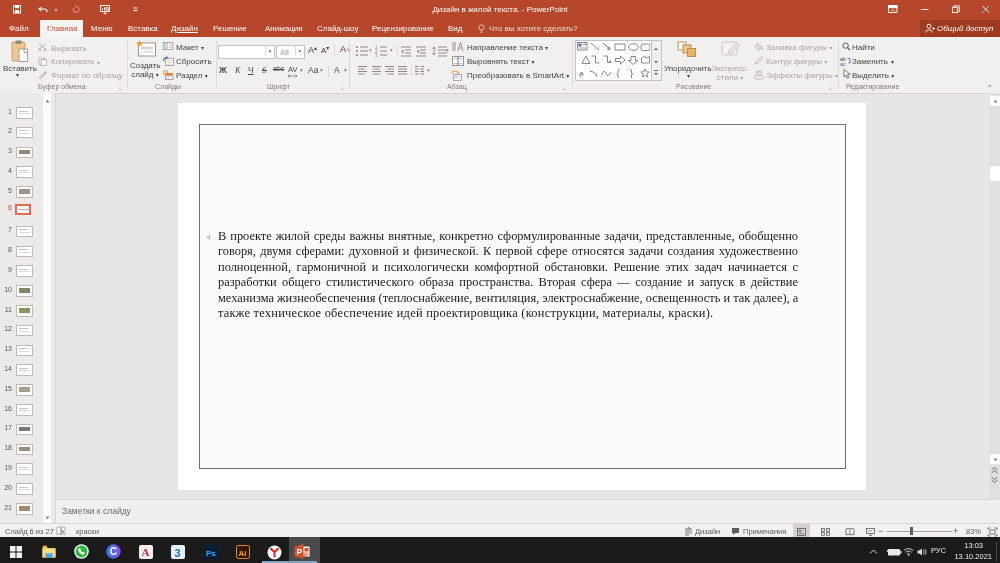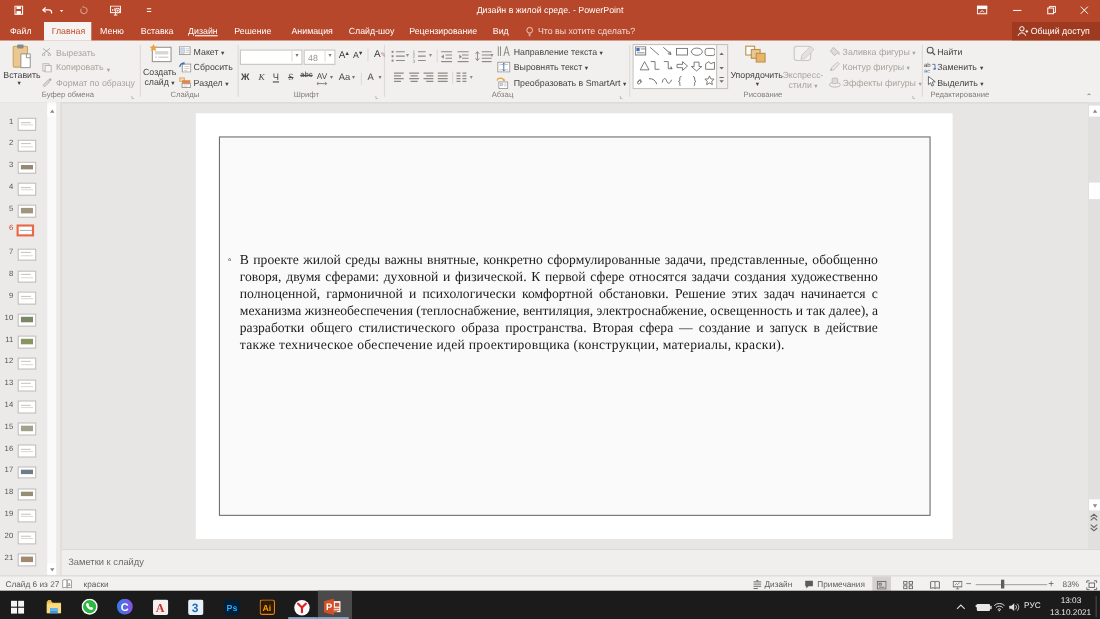--- a/index.html
+++ b/index.html
@@ -33,21 +33,21 @@
   <g stroke="#fff" fill="none" stroke-width=".9">
     <rect x="87.5" y="0.5" width="9" height="6"></rect>
     <path d="M89.5 5 v-1.8 M91.5 5 v-2.8 M93.5 5 v-2"></path>
     <path d="M92 6.5 v2 M90.5 8.7 h3.2"></path>
     <circle cx="94" cy="4.6" r="2.1" fill="#b7472a"></circle>
     <path d="M93 4.6 h2 M94 3.6 v2" stroke-width=".8"></path>
   </g>
   <path d="M120.5 3 h4 M120.5 5.5 h4" stroke="#fff" stroke-width="1"></path>
 </svg>
 
-<div class="abs" style="left:0;top:5px;width:1000px;text-align:center;color:#fff;font-size:8px;">Дизайн в жилой среде. - PowerPoint</div>
+<div class="abs" style="left:0;top:5px;width:1000px;text-align:center;color:#fff;font-size:8px;">Дизайн в жилой текста. - PowerPoint</div>
 
 <svg style="left:888px;top:5px" width="104" height="10" viewBox="0 0 104 10">
   <g stroke="#fff" fill="none" stroke-width=".9">
     <rect x="0.5" y="0.5" width="8.5" height="7"></rect>
     <rect x="0.5" y="0.5" width="8.5" height="2.2" fill="#fff"></rect>
     <path d="M3 6.3 l1.8 -1.8 1.8 1.8"></path>
     <path d="M33 4.5 h7.5"></path>
     <rect x="64.5" y="2.3" width="5.2" height="5.2"></rect>
     <path d="M66 2.3 v-1.5 h5.5 v5.5 h-1.5"></path>
     <path d="M94.5 1 l6.5 6.5 M101 1 l-6.5 6.5"></path>
@@ -68,21 +68,21 @@
   <span class="abs" style="left:448px;">Вид</span>
   <span class="abs" style="left:489px;opacity:.8;">Что вы хотите сделать?</span>
   <span class="abs" style="left:936px;">Вход</span>
 </div>
 <svg style="left:477px;top:24px" width="9" height="10" viewBox="0 0 9 10">
   <g stroke="#f0c9bd" fill="none" stroke-width=".9">
     <circle cx="4.5" cy="3.5" r="2.6"></circle>
     <path d="M3.4 7 h2.2 M3.7 8.5 h1.6"></path>
   </g>
 </svg>
-<div class="abs" style="left:920px;top:20px;width:80px;height:17px;background:#9e3a1f;color:#fff;font-size:8px;">
+<div class="abs" style="left:920px;top:20px;width:80px;height:17px;background:#9e3a1f;color:#fff;font-size:8px;font-style:italic;">
   <span style="position:absolute;left:17px;top:4px;">Общий доступ</span>
   <svg style="left:4px;top:3px" width="11" height="11" viewBox="0 0 11 11">
     <circle cx="5" cy="3.2" r="2" fill="none" stroke="#fff" stroke-width=".9"></circle>
     <path d="M1.5 9.5 a3.6 3.6 0 0 1 7 0" fill="none" stroke="#fff" stroke-width=".9"></path>
     <path d="M8.2 5.5 h2.6 M9.5 4.2 v2.6" stroke="#fff" stroke-width=".9"></path>
   </svg>
 </div>
 
 <div class="abs" style="left:0;top:37px;width:1000px;height:56px;background:#f2f0ee;border-bottom:1px solid #d5d2cf;"></div>
 <div class="abs" style="left:127px;top:41px;width:1px;height:47px;background:#dcd9d6;"></div>
@@ -444,22 +444,22 @@
     <div class="abs" style="left:4px;top:503.5px;width:8px;text-align:right;font-size:7px;color:#555;">21</div>
   </div>
 
 <div class="abs" style="left:178px;top:103px;width:688px;height:387px;background:#fff;"></div>
 <div class="abs" style="left:199px;top:124px;width:645px;height:343px;background:#fbfafa;border:1px solid #6f6f6f;"></div>
 <div class="abs" id="slidetext" style="left:218px;top:228.5px;width:580px;font-family:'Liberation Serif',serif;font-size:12.4px;line-height:15.6px;color:#1c1c1c;">
 <span style="position:absolute;left:-11px;top:1px;font-size:9.5px;">◦</span>
 <div style="text-align:justify;text-align-last:justify;white-space:nowrap;">В проекте жилой среды важны внятные, конкретно сформулированные задачи, представленные, обобщенно</div>
 <div style="text-align:justify;text-align-last:justify;white-space:nowrap;">говоря, двумя сферами: духовной и физической. К первой сфере относятся задачи создания художественно</div>
 <div style="text-align:justify;text-align-last:justify;white-space:nowrap;">полноценной, гармоничной и психологически комфортной обстановки. Решение этих задач начинается с</div>
+<div style="text-align:justify;text-align-last:justify;white-space:nowrap;">разработки общего стилистического образа пространства. Вторая сфера — создание и запуск в действие</div>
 <div style="text-align:justify;text-align-last:justify;white-space:nowrap;">механизма жизнеобеспечения (теплоснабжение, вентиляция, электроснабжение, освещенность и так далее), а</div>
-<div style="text-align:justify;text-align-last:justify;white-space:nowrap;">разработки общего стилистического образа пространства. Вторая сфера — создание и запуск в действие</div>
 <div style="white-space:nowrap;letter-spacing:0.25px;">также техническое обеспечение идей проектировщика (конструкции, материалы, краски).</div>
 </div>
 
 <div class="abs" style="left:989px;top:93px;width:11px;height:406px;background:#e2e0df;"></div>
 <div class="abs" style="left:990px;top:96px;width:10px;height:10px;background:#fff;"></div>
 <svg style="left:992.5px;top:99px" width="5" height="4" viewBox="0 0 5 4">
     <path d="M0.5 3.5 L2.5 0.5 4.5 3.5z" fill="#8a8784"></path>
   </svg>
 <div class="abs" style="left:990px;top:166px;width:10px;height:15px;background:#fff;"></div>
 <div class="abs" style="left:990px;top:454px;width:10px;height:10px;background:#fff;"></div>

